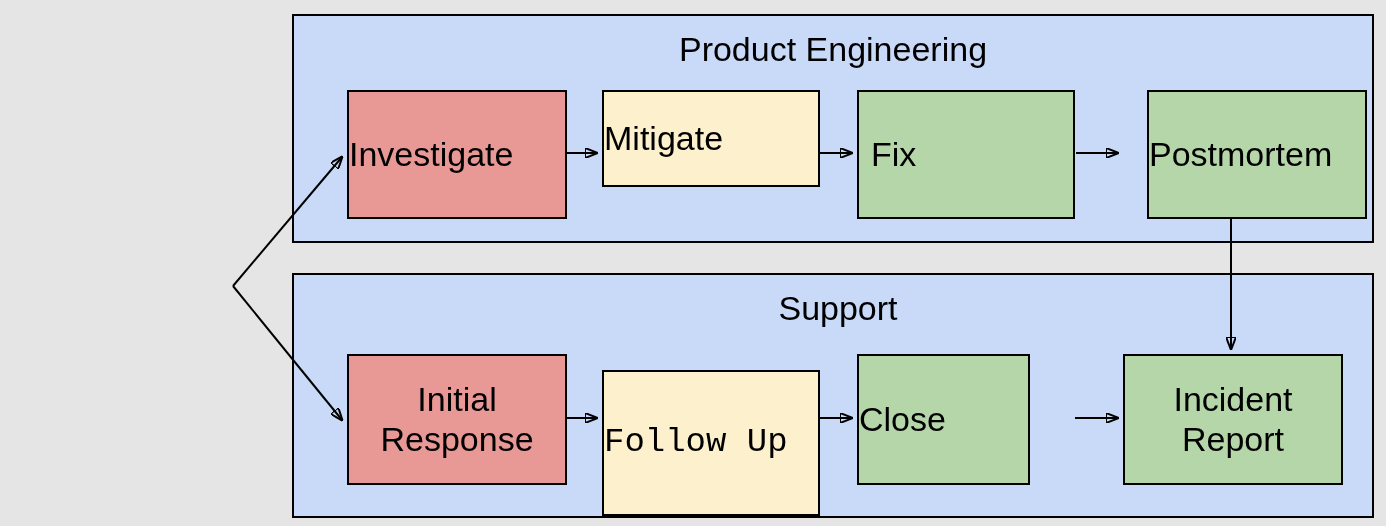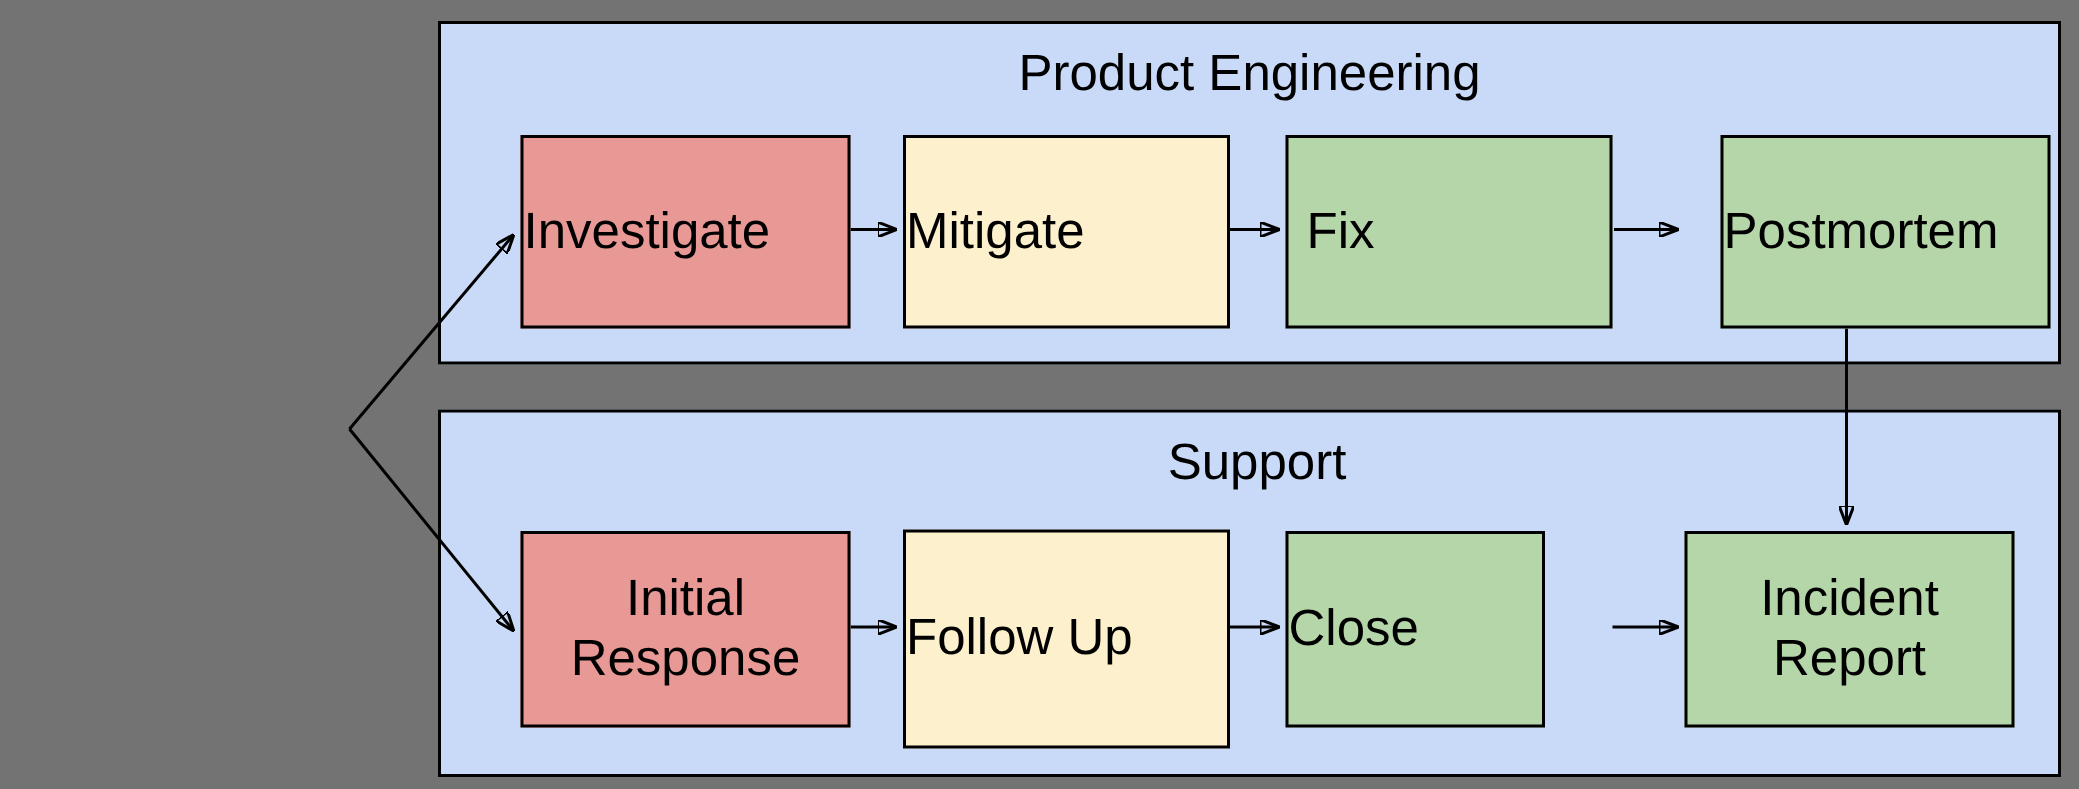--- a/index.html
+++ b/index.html
@@ -1,19 +1,19 @@
 <!DOCTYPE html>
 <html><head>
 <meta charset="utf-8">
 <style>
   html,body{margin:0;padding:0;background:#ffffff;}
   .canvas{
     position:relative;
     width:1386px;height:526px;
-    background:#737373;
+    background:#e5e5e5;
     font-family:"Liberation Sans", sans-serif;
     color:#000000;
     overflow:hidden;
   }
   .lane{
     position:absolute;
     border:2px solid #000000;
     box-sizing:border-box;
   }
   .lane-title{
@@ -31,25 +31,25 @@
     justify-content:flex-start;
     text-align:center;
     font-size:34px;
     line-height:1.15;
     z-index:2;
   }
   #lane-product-engineering{left:292px;top:14px;width:1082px;height:229px;}
   #lane-support{left:292px;top:273px;width:1082px;height:245px;padding-left:10px;}
   #node-incident-detection{left:13px;top:220px;width:220px;height:132px;}
   #node-investigate{left:53px;top:74px;width:220px;height:129px;}
-  #node-mitigate{left:308px;top:74px;width:218px;height:129px;}
+  #node-mitigate{left:308px;top:74px;width:218px;height:97px;}
   #node-fix{left:563px;top:74px;width:218px;height:129px;padding-left:12px;}
   #node-postmortem{left:829px;top:74px;width:220px;height:129px;}
   #node-initial-response{left:53px;top:79px;width:220px;height:131px;}
-  #node-follow-up{left:308px;top:78px;width:218px;height:146px;}
+  #node-follow-up{left:308px;top:95px;width:218px;height:146px;font-family:Liberation Mono, monospace;}
   #node-close{left:563px;top:79px;width:173px;height:131px;}
   #node-incident-report{left:829px;top:79px;width:220px;height:131px;}
   svg.edges{
     position:absolute;
     left:0;top:0;
     width:1386px;height:526px;
     z-index:1;
     pointer-events:none;
   }
   svg.edges path{stroke:#000000;stroke-width:2;fill:none;}

